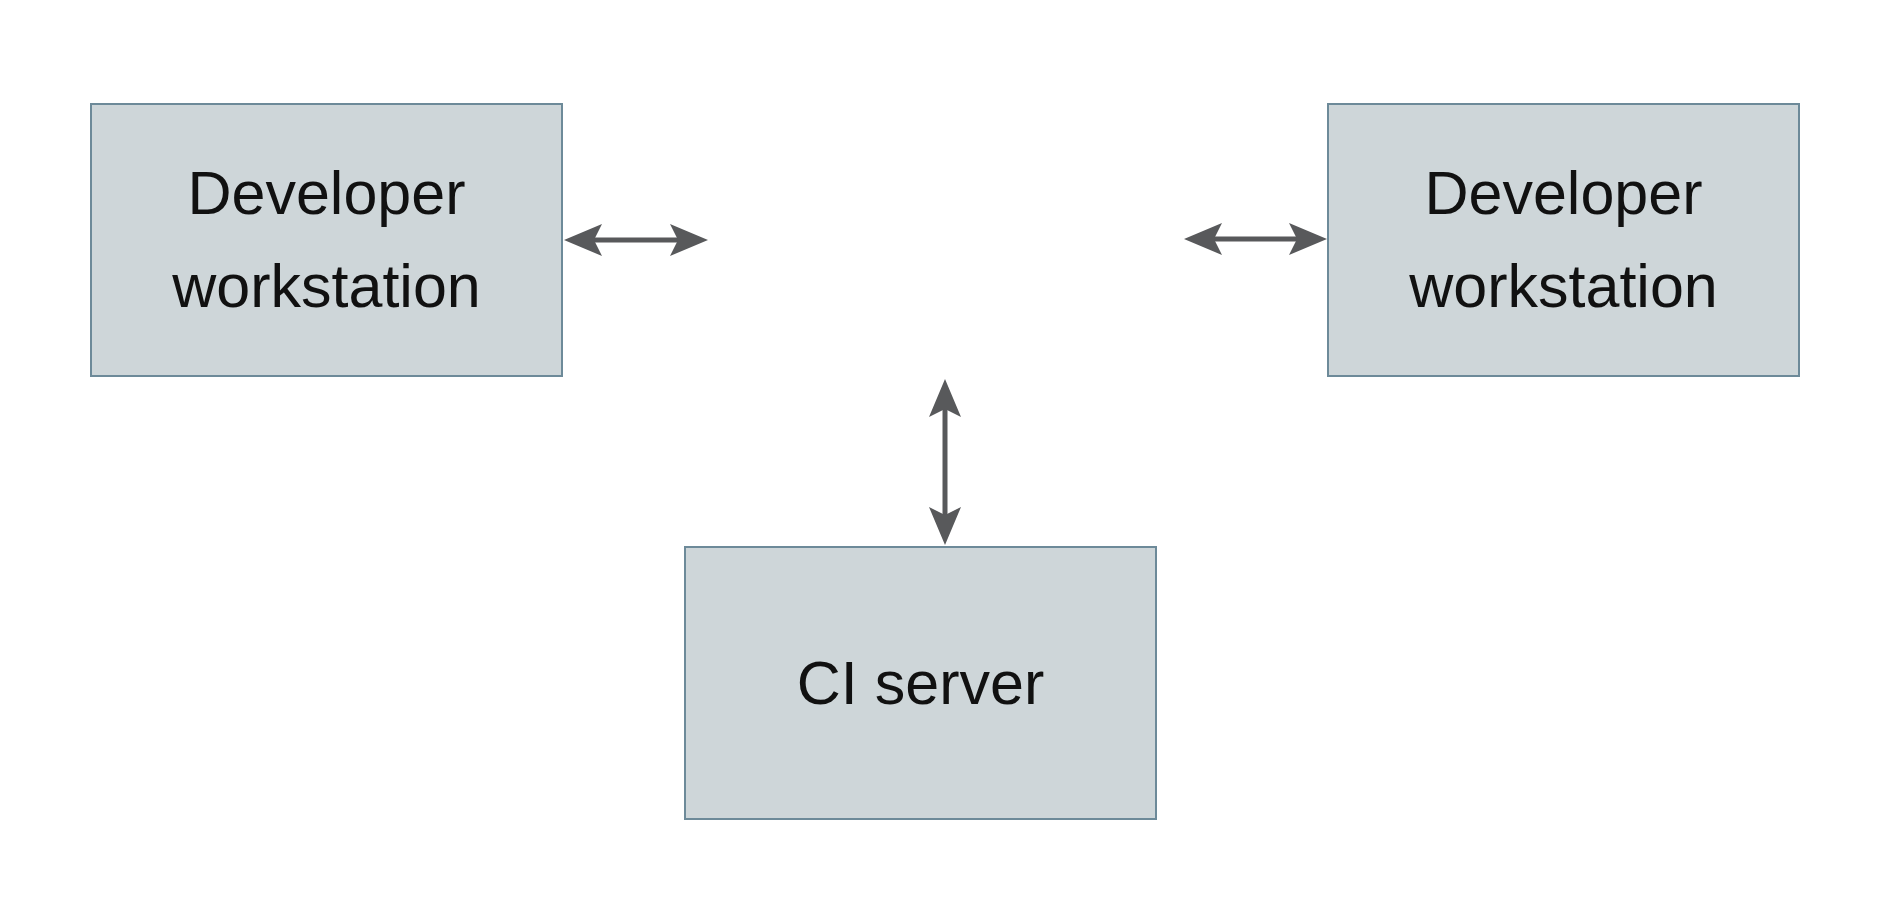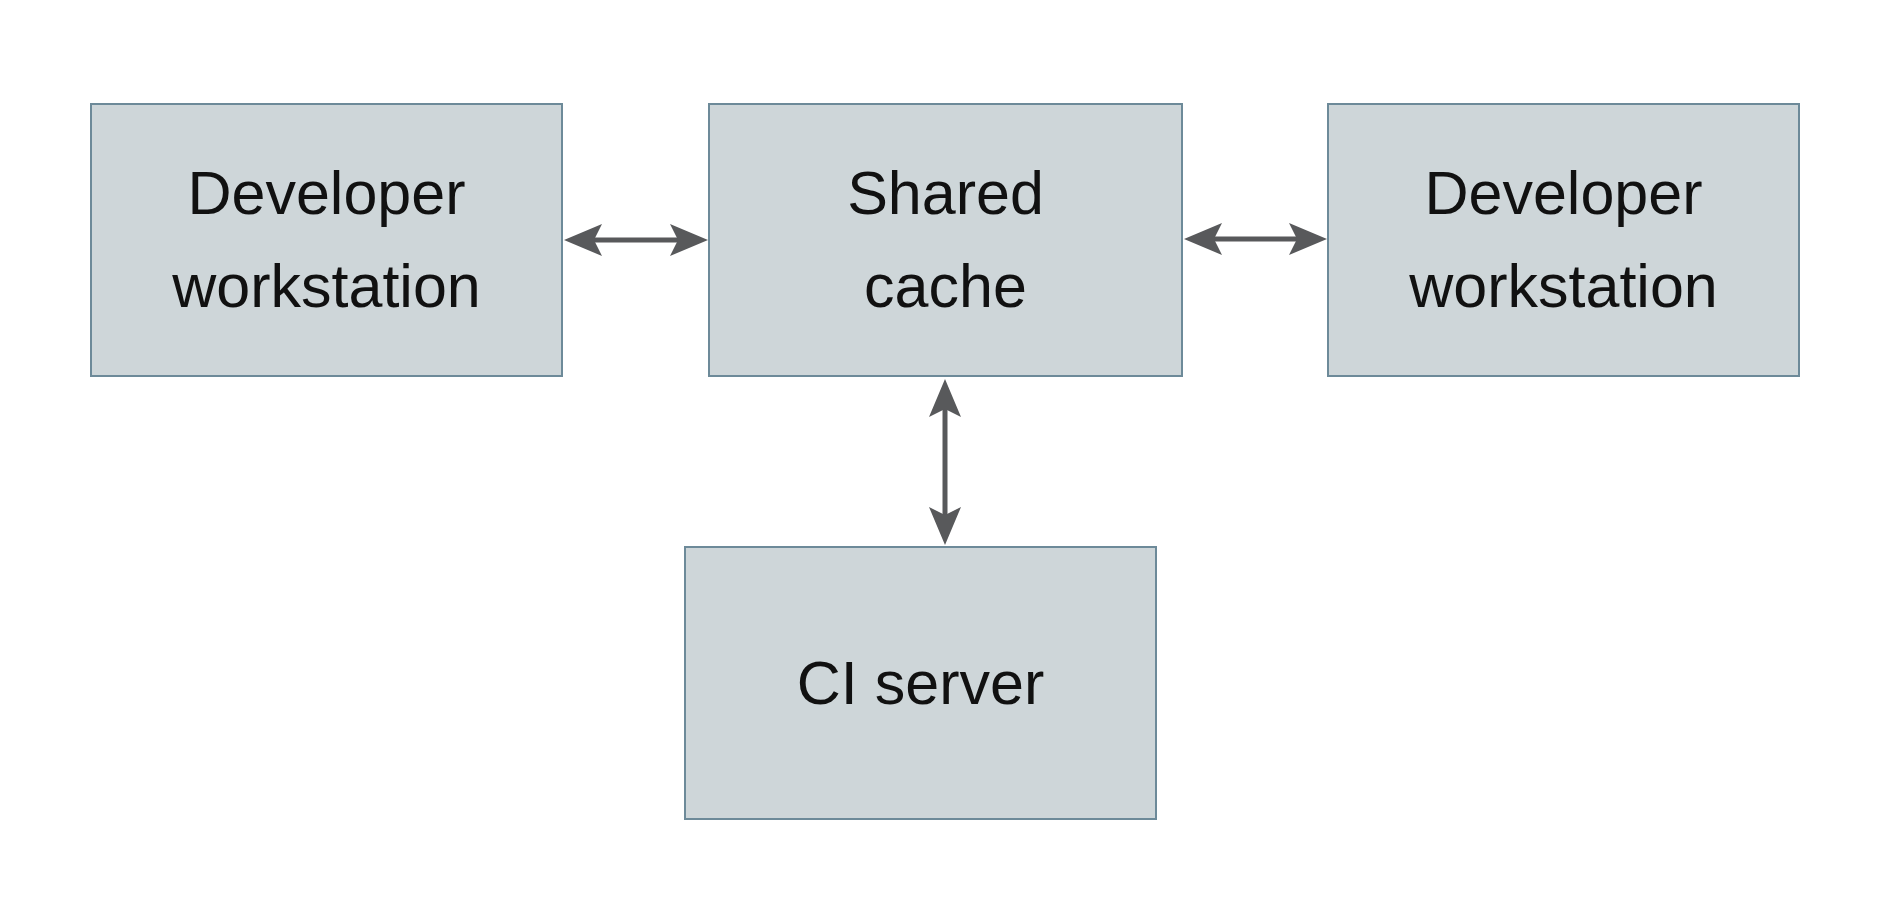--- a/index.html
+++ b/index.html
@@ -52,24 +52,20 @@
 </head>
 <body>
 
 <div class="canvas">
 
   <div class="node" id="node-dev-left">
     <span>Developer</span>
     <span>workstation</span>
   </div>
 
-  <div class="node" id="node-cache">
-    <span>Shared</span>
-    <span>cache</span>
-  </div>
 
   <div class="node" id="node-dev-right">
     <span>Developer</span>
     <span>workstation</span>
   </div>
 
   <div class="node" id="node-ci">
     <span>CI server</span>
 
   </div>

